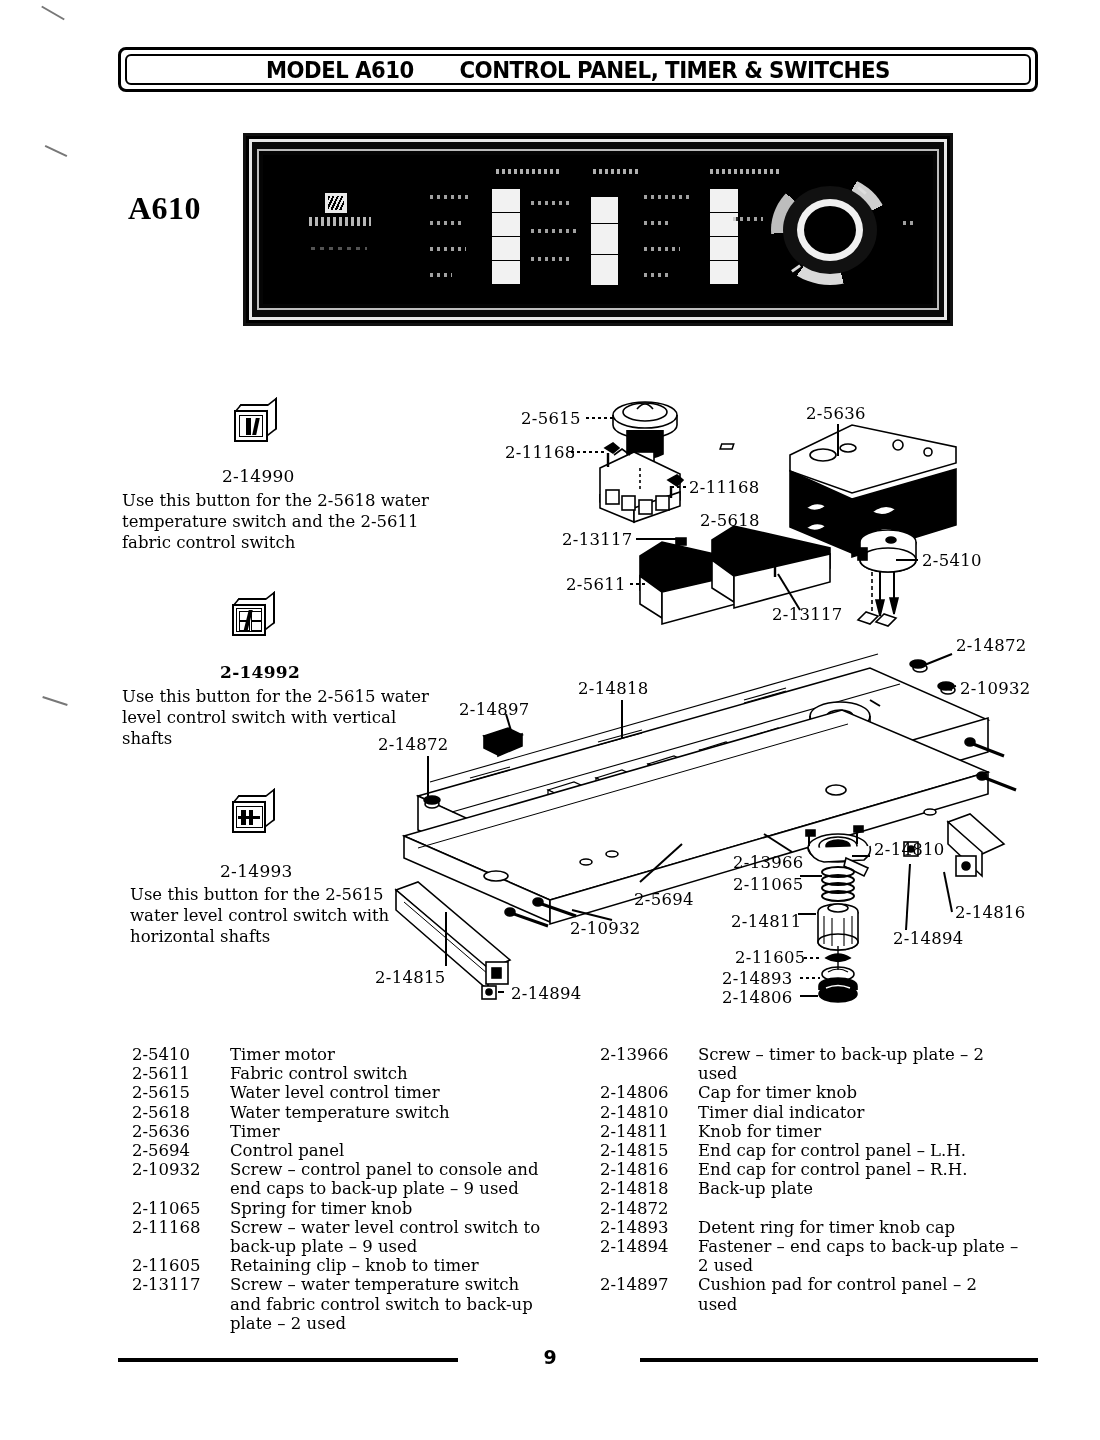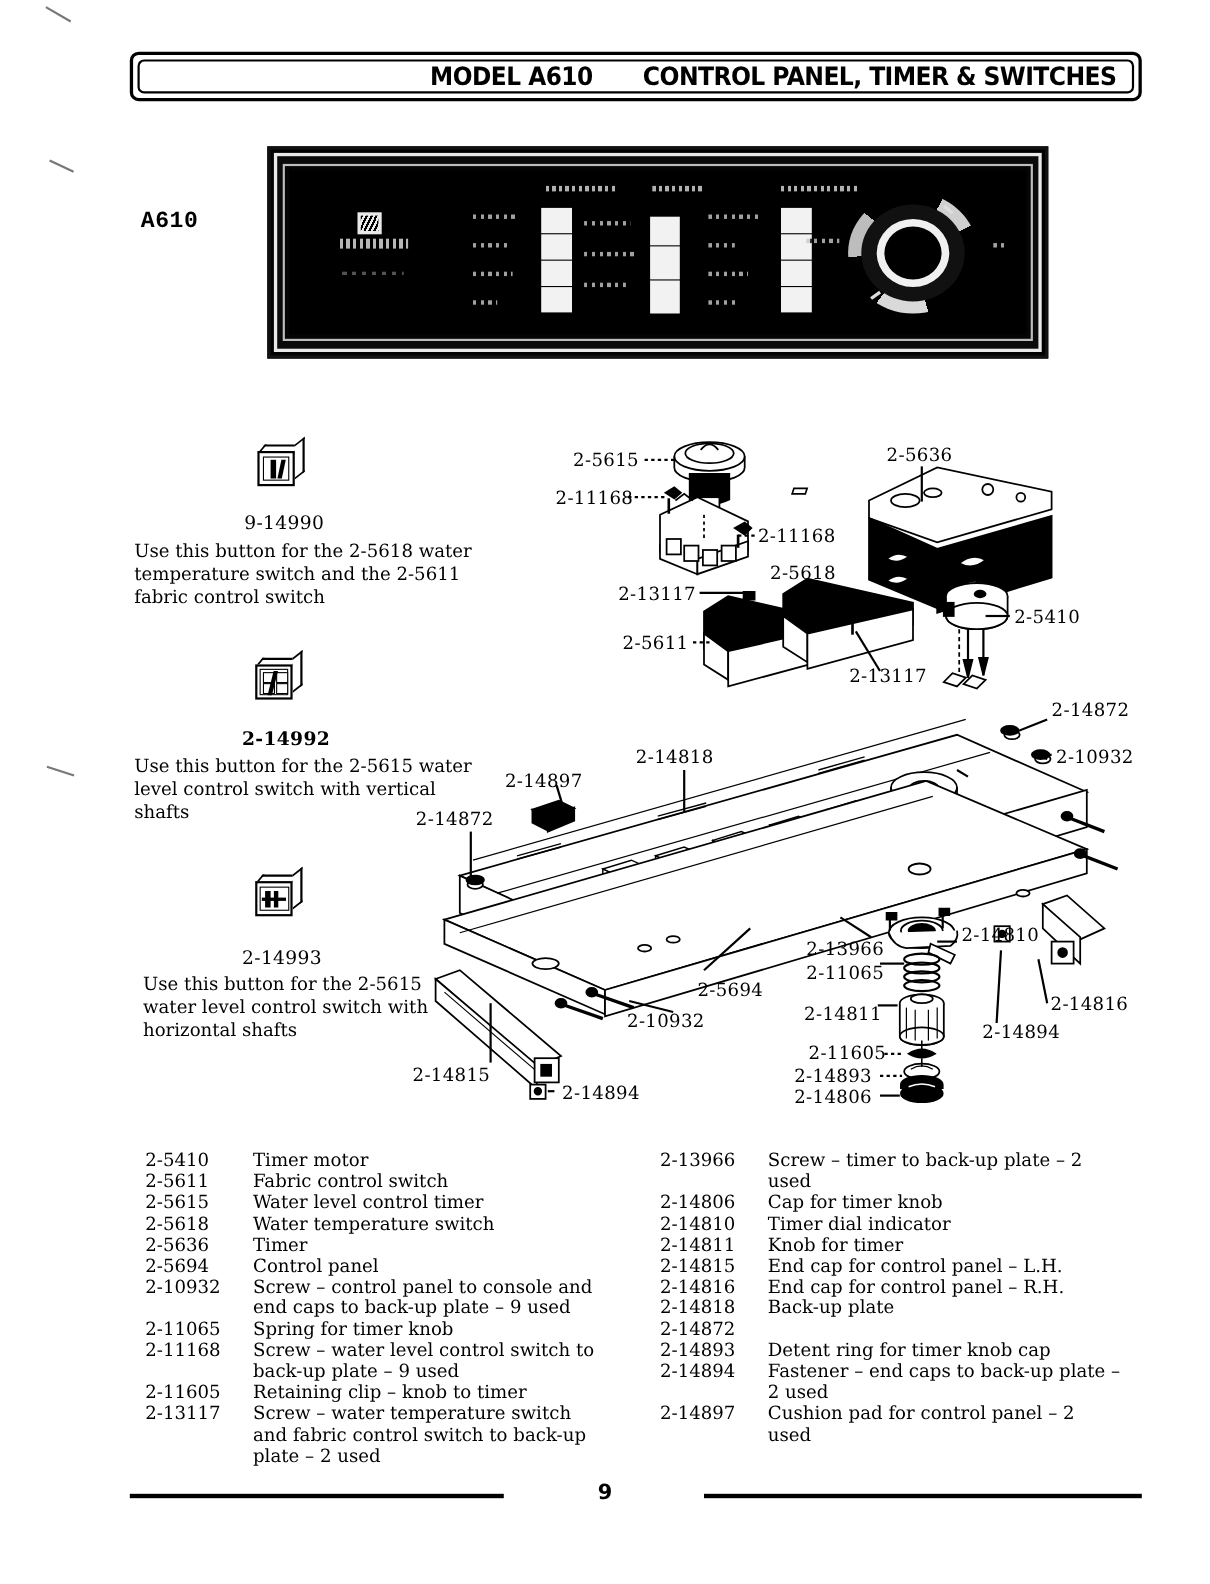--- a/index.html
+++ b/index.html
@@ -8,33 +8,33 @@
        overflow:hidden;}
 
   .page{position:absolute;inset:0;}
 
   
   .header{position:absolute;left:118px;top:47px;width:920px;height:45px;
           border:3px solid #000;border-radius:8px;box-sizing:border-box;
           background:#fff;}
   .header-inner{position:absolute;left:4px;top:4px;right:4px;bottom:4px;
           border:2px solid #000;border-radius:6px;box-sizing:border-box;
-          display:flex;align-items:center;justify-content:flex-end;
+          display:flex;align-items:center;justify-content:center;
           padding:0 14px;}
   .model-badge{font-family:"DejaVu Sans","Liberation Sans",sans-serif;
           font-weight:bold;font-size:23px;letter-spacing:-0.5px;
           transform:scaleX(0.92);transform-origin:left center;}
   .header-title{font-family:"DejaVu Sans","Liberation Sans",sans-serif;
           font-weight:bold;font-size:23px;letter-spacing:-0.6px;
           transform:scaleX(0.93);transform-origin:right center;}
 
   
   .side-model{position:absolute;left:128px;top:190px;
-          font-family:Liberation Mono, monospace;
-          font-weight:bold;font-size:21px;letter-spacing:0.5px;}
+          font-family:Liberation Serif, serif;
+          font-weight:bold;font-size:32px;letter-spacing:0.5px;}
 
   
   .console{position:absolute;left:243px;top:133px;width:710px;height:193px;}
   .console .bezel{position:absolute;inset:0;background:#000;
           border:3px solid #111;box-sizing:border-box;}
   .console .rim{position:absolute;left:6px;top:6px;right:6px;bottom:6px;
           border:3px solid #e8e8e8;box-sizing:border-box;background:#0a0a0a;}
   .console .rim2{position:absolute;left:14px;top:16px;right:14px;bottom:16px;
           border:2px solid #bdbdbd;box-sizing:border-box;background:#050505;}
   .console .face{position:absolute;left:20px;top:22px;right:20px;bottom:22px;
@@ -498,21 +498,21 @@
   <div class="cal" style="left:511px;top:984px;">2-14894</div>
 
   <div class="thumb" style="left:234px;top:404px;">
     <div class="top"></div>
       <div class="side"></div>
       <div class="cube"></div>
     <div class="inner"></div>
     <div class="sh" style="left:12px;top:14px;width:5px;height:17px;"></div>
     <div class="sh" style="left:20px;top:14px;width:4px;height:17px;transform:skewX(-12deg);"></div>
   </div>
-  <div class="pn" style="left:222px;top:466px;">9-14990</div>
+  <div class="pn" style="left:222px;top:466px;">2-14990</div>
   <div class="note" style="left:122px;top:490px;width:320px;">Use this button for the 2-5618 water temperature switch and the 2-5611 fabric control switch</div>
 
   <div class="thumb" style="left:232px;top:598px;">
     <div class="top"></div>
       <div class="side"></div>
       <div class="cube"></div>
     <div class="inner" style="left:4px;top:10px;width:26px;height:24px;"></div>
     <div class="sh" style="left:7px;top:13px;width:9px;height:8px;border:1px solid #000;background:#fff;"></div>
     <div class="sh" style="left:19px;top:13px;width:9px;height:8px;border:1px solid #000;background:#fff;"></div>
     <div class="sh" style="left:7px;top:23px;width:9px;height:8px;border:1px solid #000;background:#fff;"></div>

